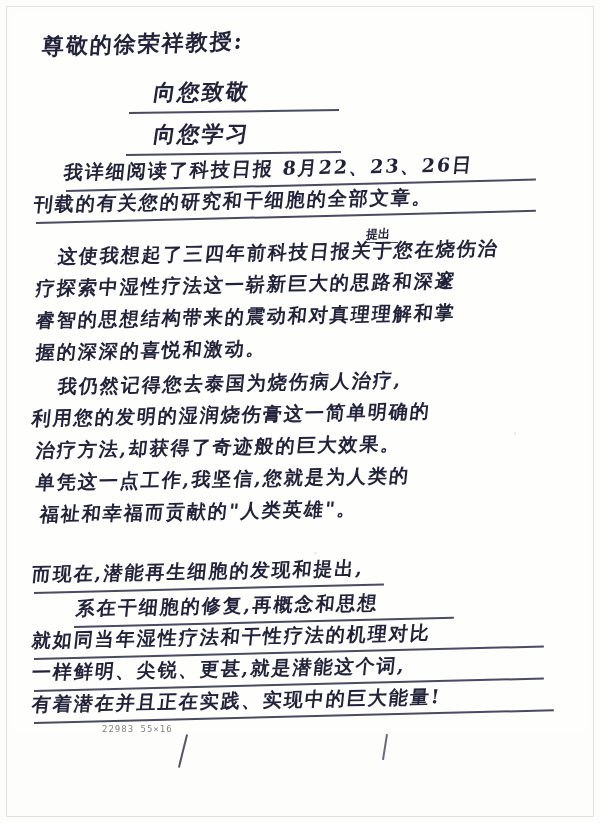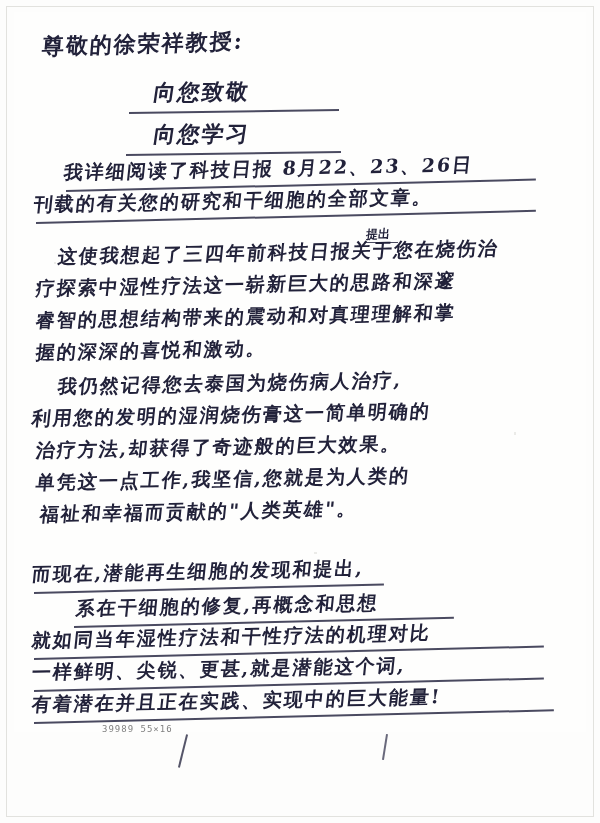--- a/index.html
+++ b/index.html
@@ -168,19 +168,19 @@
       <div class="ul w2" style="left:20px; top:678px; width:510px;"></div>
 
       <div class="line slant1" style="left:18px; top:682px;">有着潜在并且正在实践、实现中的巨大能量!</div>
       <div class="ul w2" style="left:20px; top:710px; width:520px;"></div>
 
     </div>
 
     <div class="sweep" style="left:168px; top:722px;"></div>
     <div class="sweep b" style="left:370px; top:722px;"></div>
 
-    <div class="footer-code">39989   55×16</div>
+    <div class="footer-code">22983   55×16</div>
 
     <div class="speck" style="left:40px; top:250px; width:2px; height:2px;"></div>
     <div class="speck" style="left:500px; top:420px; width:2px; height:3px;"></div>
     <div class="speck" style="left:300px; top:540px; width:3px; height:2px;"></div>
   </div>
 </div>
 
 </body></html>

